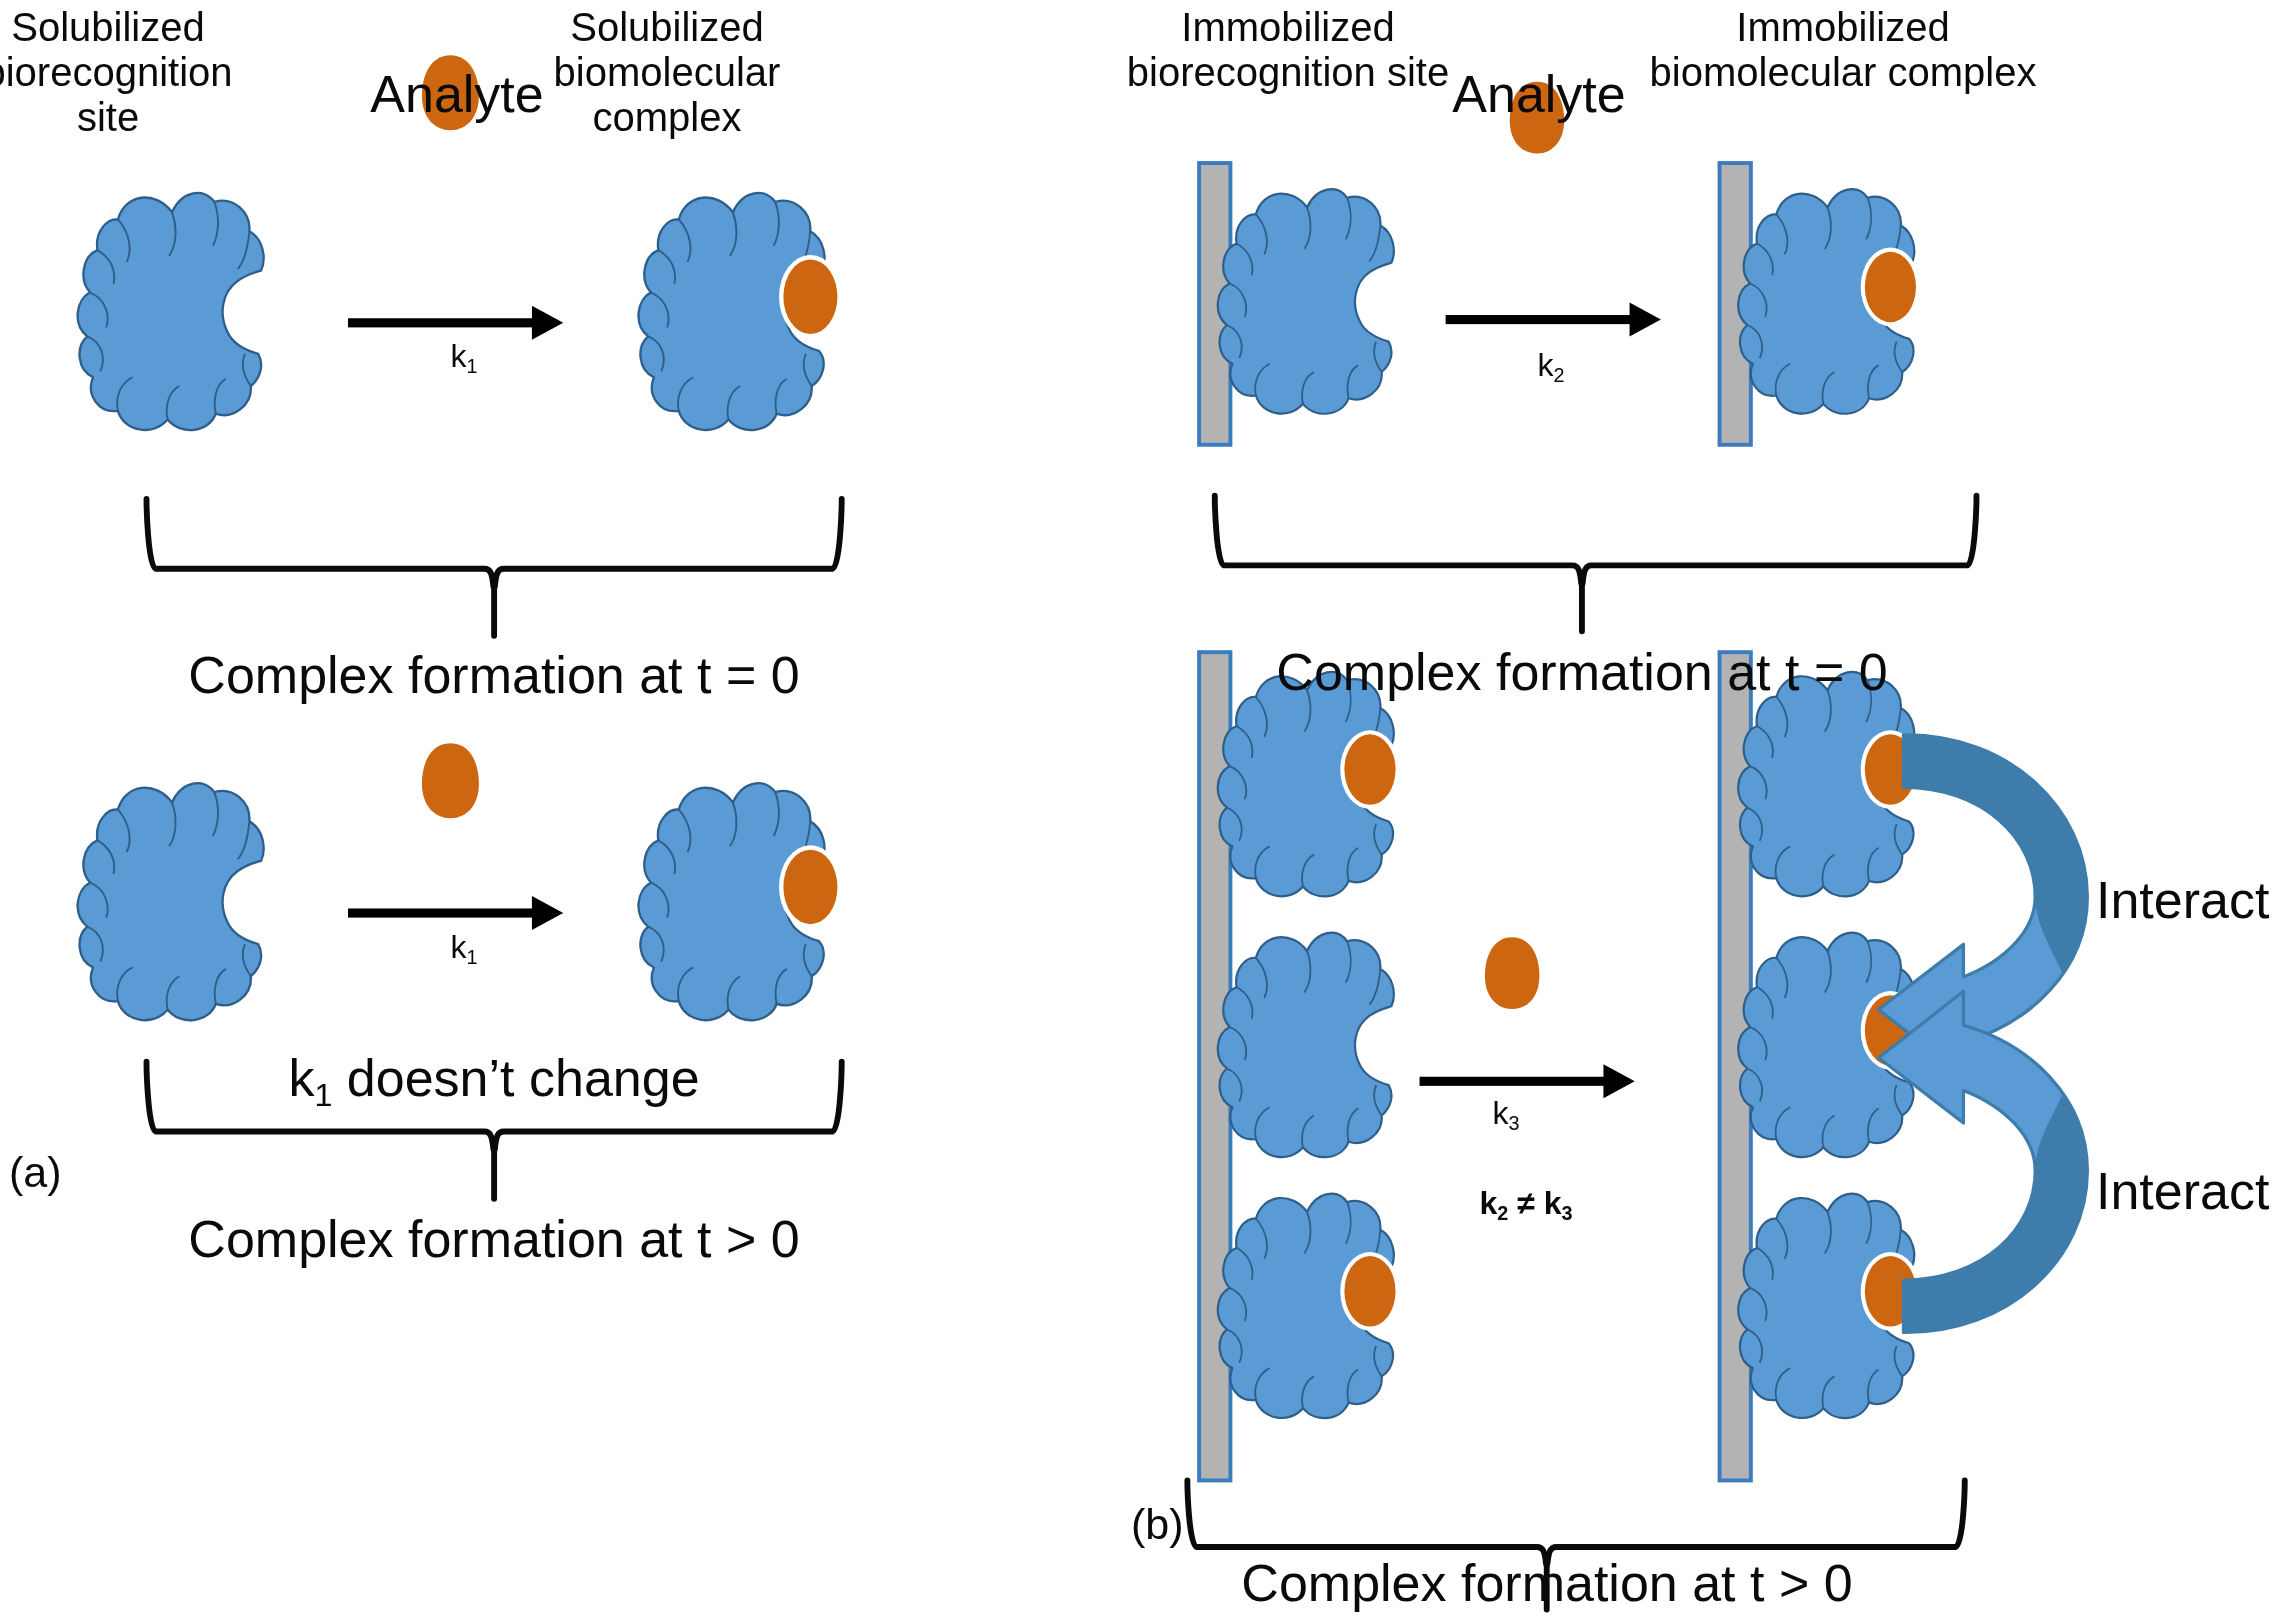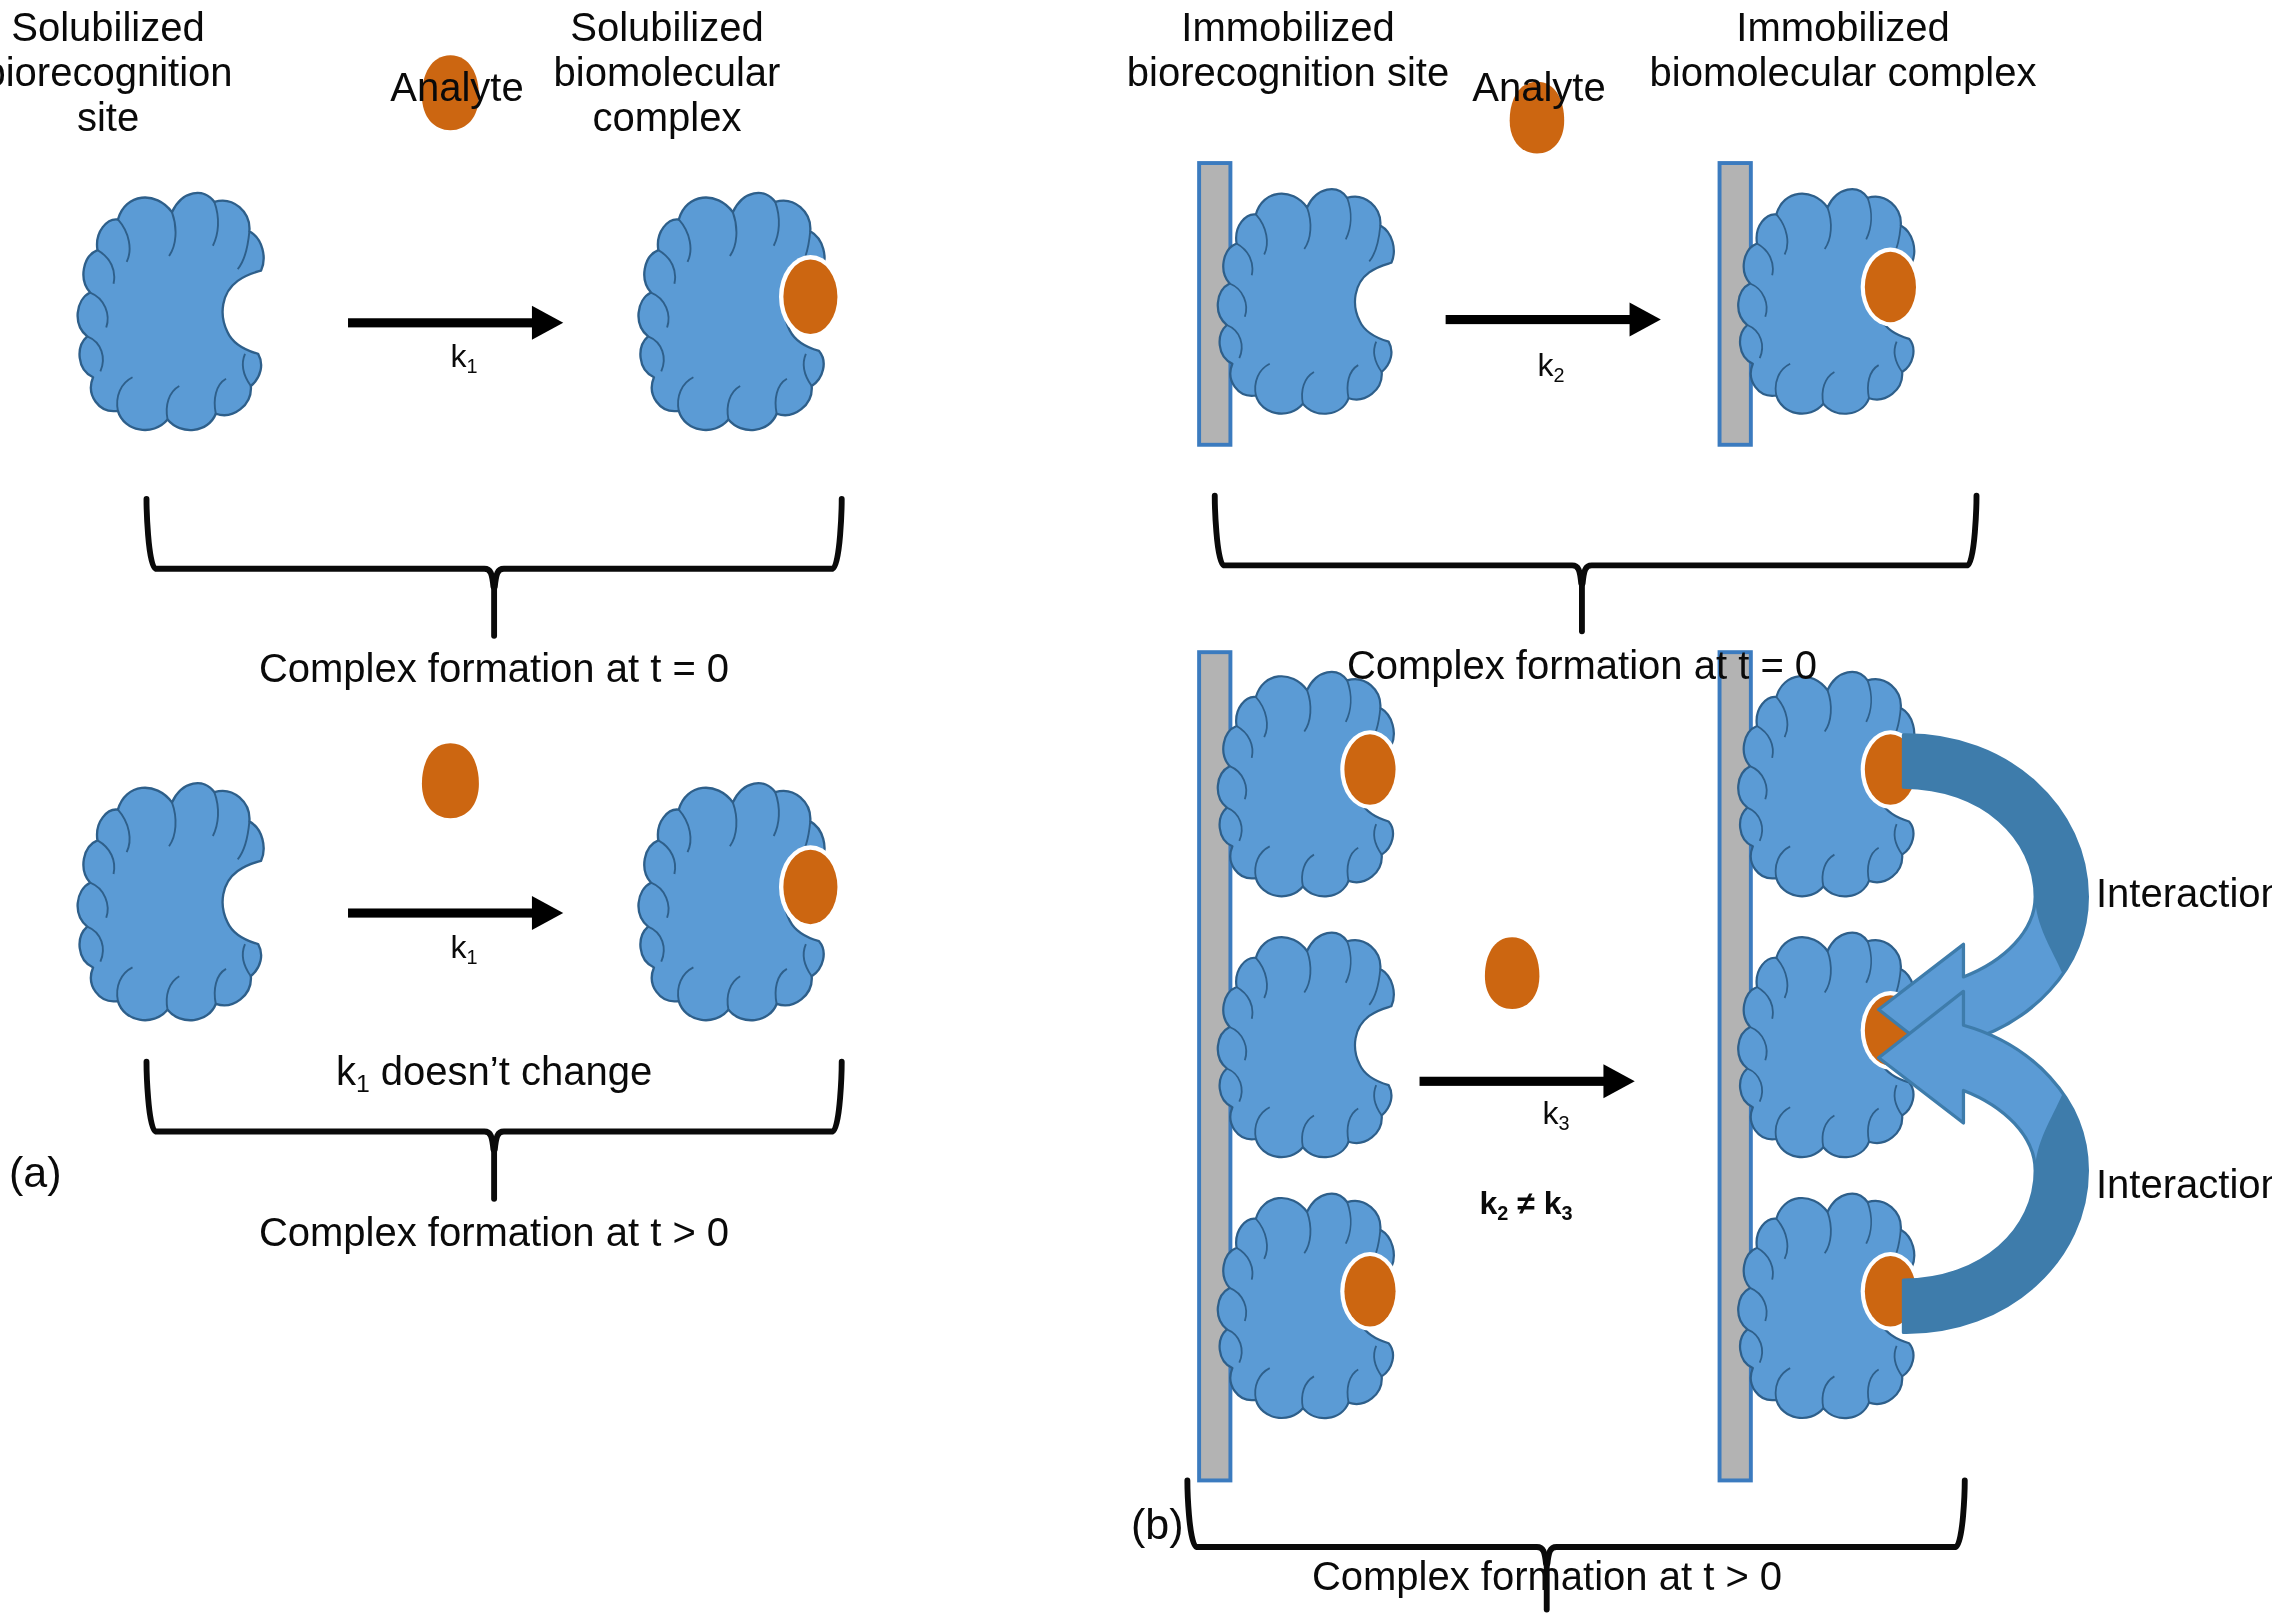--- a/index.html
+++ b/index.html
@@ -10,21 +10,21 @@
   }
   .txt{
     position:absolute;
     font-family:"Liberation Sans","DejaVu Sans",sans-serif;
     color:#0a0a0a;
     white-space:pre;
     line-height:1.12;
   }
   .ctr{transform:translateX(-50%);text-align:center;}
   .hdr{font-size:40px;}
-  .body-t{font-size:40px;}
+  .body-t{font-size:52px;}
   .k-lab{font-size:32px;}
   .panel-lab{font-size:43px;}
   sub{font-size:0.62em;vertical-align:-0.3em;}
   svg{display:block;overflow:visible;}
   .layer{position:absolute;left:0;top:0;width:2273px;height:1620px;pointer-events:none;}
 </style>
 </head>
 <body>
 
 <svg class="layer" viewBox="0 0 3484 2484" width="2273" height="1620" xmlns="http://www.w3.org/2000/svg">
@@ -293,21 +293,21 @@
 
 <div class="txt hdr ctr" style="left:1843px;top:5.2px;">Immobilized
 biomolecular complex</div>
 
 <div class="txt body-t ctr" style="left:1539px;top:65px;">Analyte</div>
 
 <div class="txt k-lab ctr" style="left:1551px;top:348px;"><span>k</span><sub>2</sub></div>
 
 <div class="txt body-t ctr" style="left:1582px;top:643px;">Complex formation at t = 0</div>
 
-<div class="txt k-lab ctr" style="left:1556px;top:1096px;"><span>k</span><sub>3</sub></div>
+<div class="txt k-lab ctr" style="left:1506px;top:1096px;"><span>k</span><sub>3</sub></div>
 
 <div class="txt k-lab ctr" style="left:1526px;top:1186px;font-weight:bold;"><span>k</span><sub>2</sub><span> </span><span>≠</span><span> </span><span>k</span><sub>3</sub></div>
 
 <div class="txt body-t" style="left:2096px;top:871px;">Interaction</div>
 
 <div class="txt body-t" style="left:2096px;top:1162px;">Interaction</div>
 
 <div class="txt body-t ctr" style="left:1547px;top:1554px;">Complex formation at t &gt; 0</div>
 
 <div class="txt panel-lab" style="left:1131px;top:1500px;">(b)</div>

